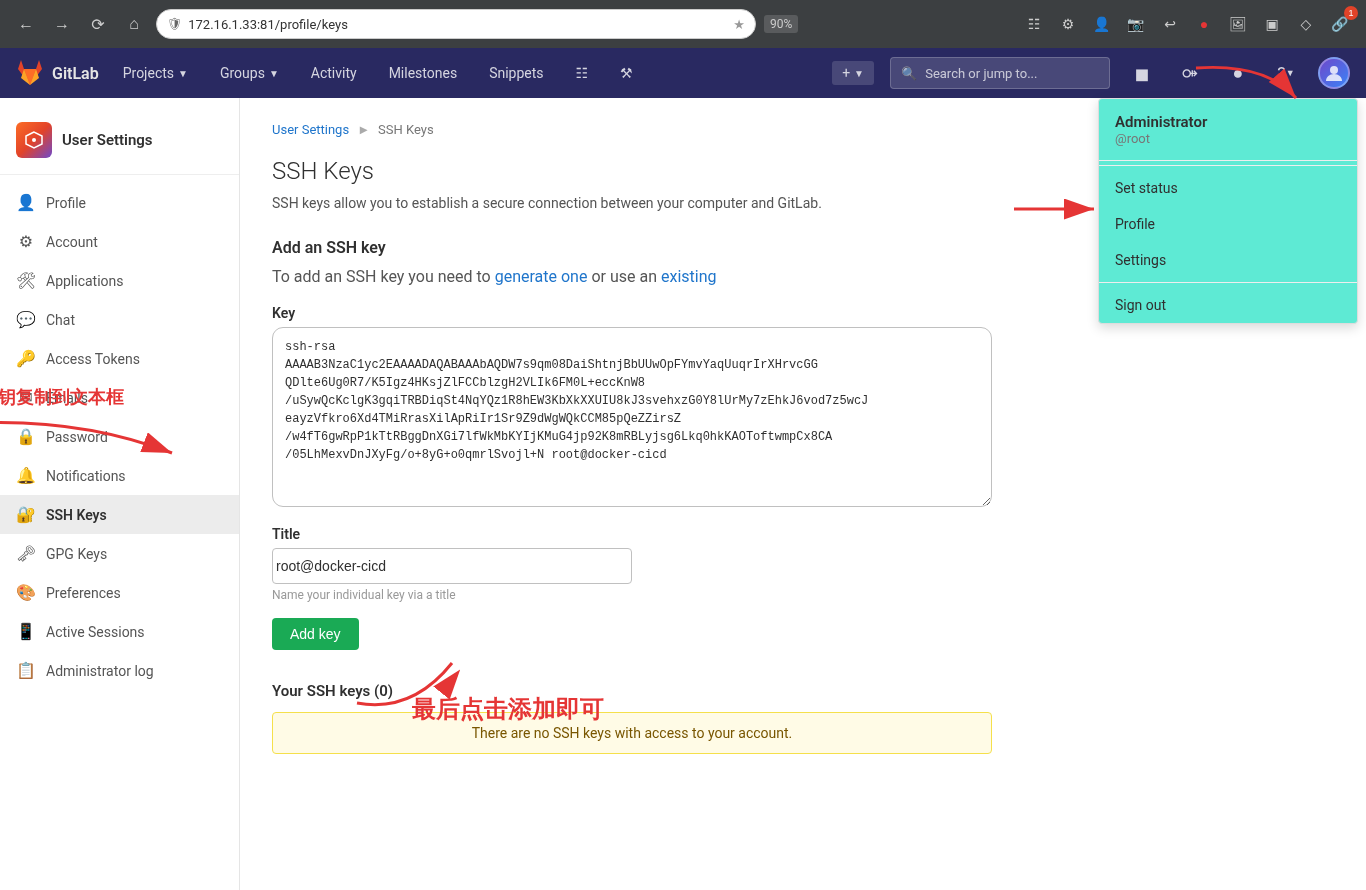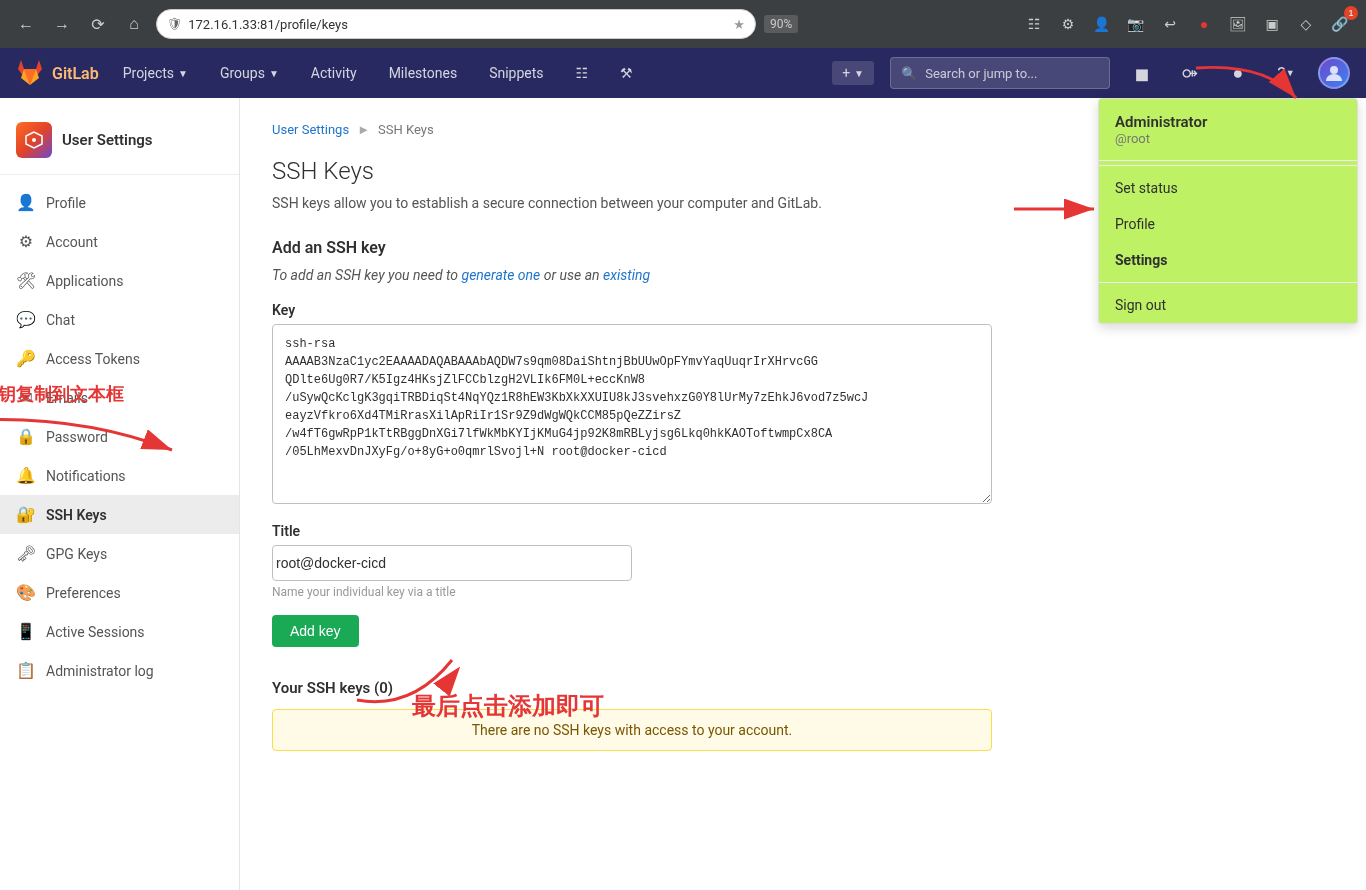--- a/index.html
+++ b/index.html
@@ -83,21 +83,21 @@
       display: flex;
       align-items: center;
       padding: 0 16px;
       gap: 16px;
       position: relative;
     }
     .gitlab-logo {
       display: flex;
       align-items: center;
       gap: 8px;
-      color: #fdba74;
+      color: #e5e5e5;
       font-weight: 600;
       font-size: 16px;
       text-decoration: none;
     }
     .gitlab-logo-icon {
       width: 28px; height: 28px;
     }
     .nav-item {
       color: #d5d5e0;
       font-size: 14px;
@@ -140,21 +140,21 @@
       font-size: 12px;
       font-weight: bold;
     }
 
     
     .user-dropdown {
       position: absolute;
       top: 50px;
       right: 8px;
       width: 260px;
-      background: #bef264;
+      background: #5eead4;
       border: 1px solid #ddd;
       border-radius: 4px;
       box-shadow: 0 4px 12px rgba(0,0,0,0.15);
       z-index: 100;
     }
     .user-dropdown-header {
       padding: 14px 16px;
       border-bottom: 1px solid #eee;
     }
     .user-dropdown-header .name {
@@ -262,40 +262,39 @@
     .add-ssh-section {
       margin-bottom: 24px;
     }
     .add-ssh-title {
       font-size: 16px;
       font-weight: 600;
       color: #303030;
       margin-bottom: 8px;
     }
     .add-ssh-desc {
-      font-size: 14px;
+      font-size: 16px;
       color: #555;
       margin-bottom: 16px;
       line-height: 1.5;
-      font-style: italic;
     }
     .add-ssh-desc a { color: #1f75cb; text-decoration: none; }
 
     .form-label {
       font-size: 14px;
       font-weight: 600;
       color: #303030;
       margin-bottom: 6px;
       display: block;
     }
     .key-textarea {
       width: 100%;
       min-height: 180px;
       border: 1px solid #c0c0c0;
-      border-radius: 4px;
+      border-radius: 11px;
       padding: 10px 12px;
       font-family: 'Courier New', monospace;
       font-size: 12px;
       color: #303030;
       resize: vertical;
       line-height: 1.5;
       outline: none;
     }
 
     .form-group { margin-bottom: 16px; }
@@ -443,21 +442,21 @@
 </div>
 
 <div class="user-dropdown" style="position:fixed; top:98px; right:8px; z-index:200;">
   <div class="user-dropdown-header">
     <div class="name">Administrator</div>
     <div class="username">@root</div>
   </div>
   <div class="user-dropdown-divider"></div>
   <div class="user-dropdown-item">Set status</div>
   <div class="user-dropdown-item">Profile</div>
-  <div class="user-dropdown-item" style="font-weight:700;">Settings</div>
+  <div class="user-dropdown-item" style="font-weight:400;">Settings</div>
   <div class="user-dropdown-divider"></div>
   <div class="user-dropdown-item">Sign out</div>
 
   <div style="position:absolute; left:-90px; top:90px; pointer-events:none;">
     <svg width="100" height="40">
       <defs>
         <marker id="arrowhead2" markerWidth="10" markerHeight="7" refX="10" refY="3.5" orient="auto">
           <polygon points="0 0, 10 3.5, 0 7" fill="#e53535"></polygon>
         </marker>
       </defs>

